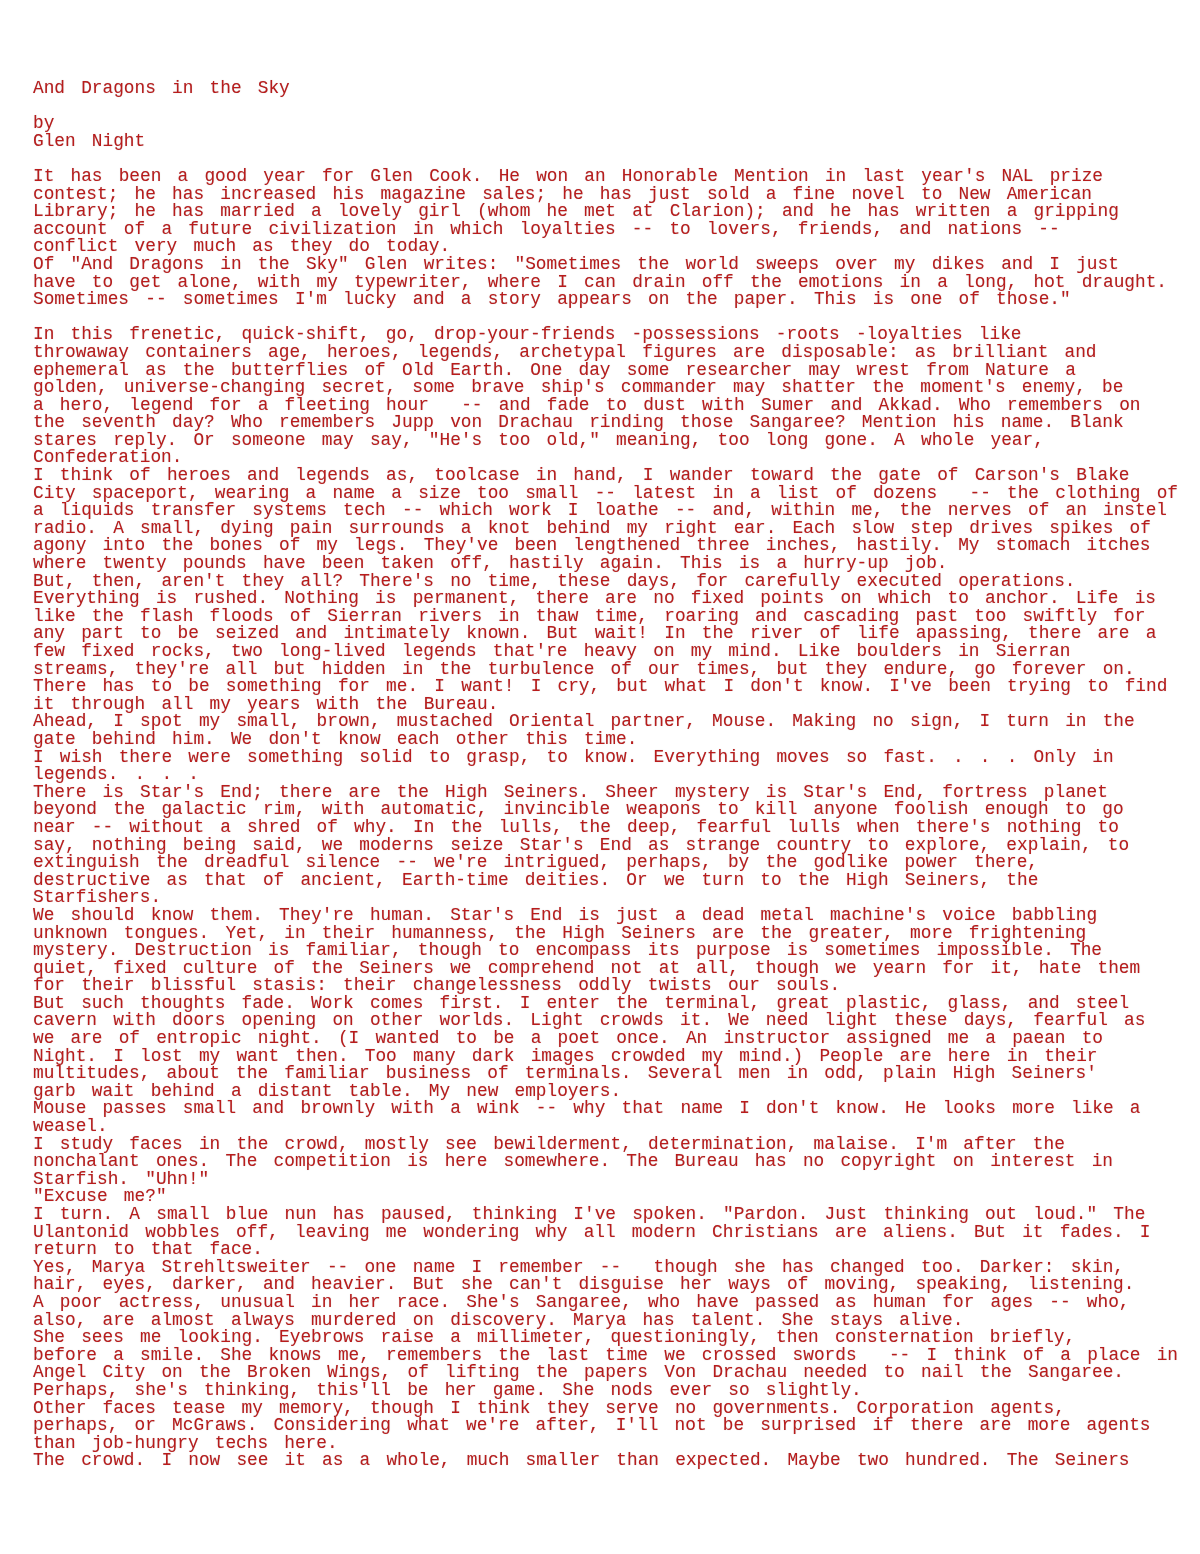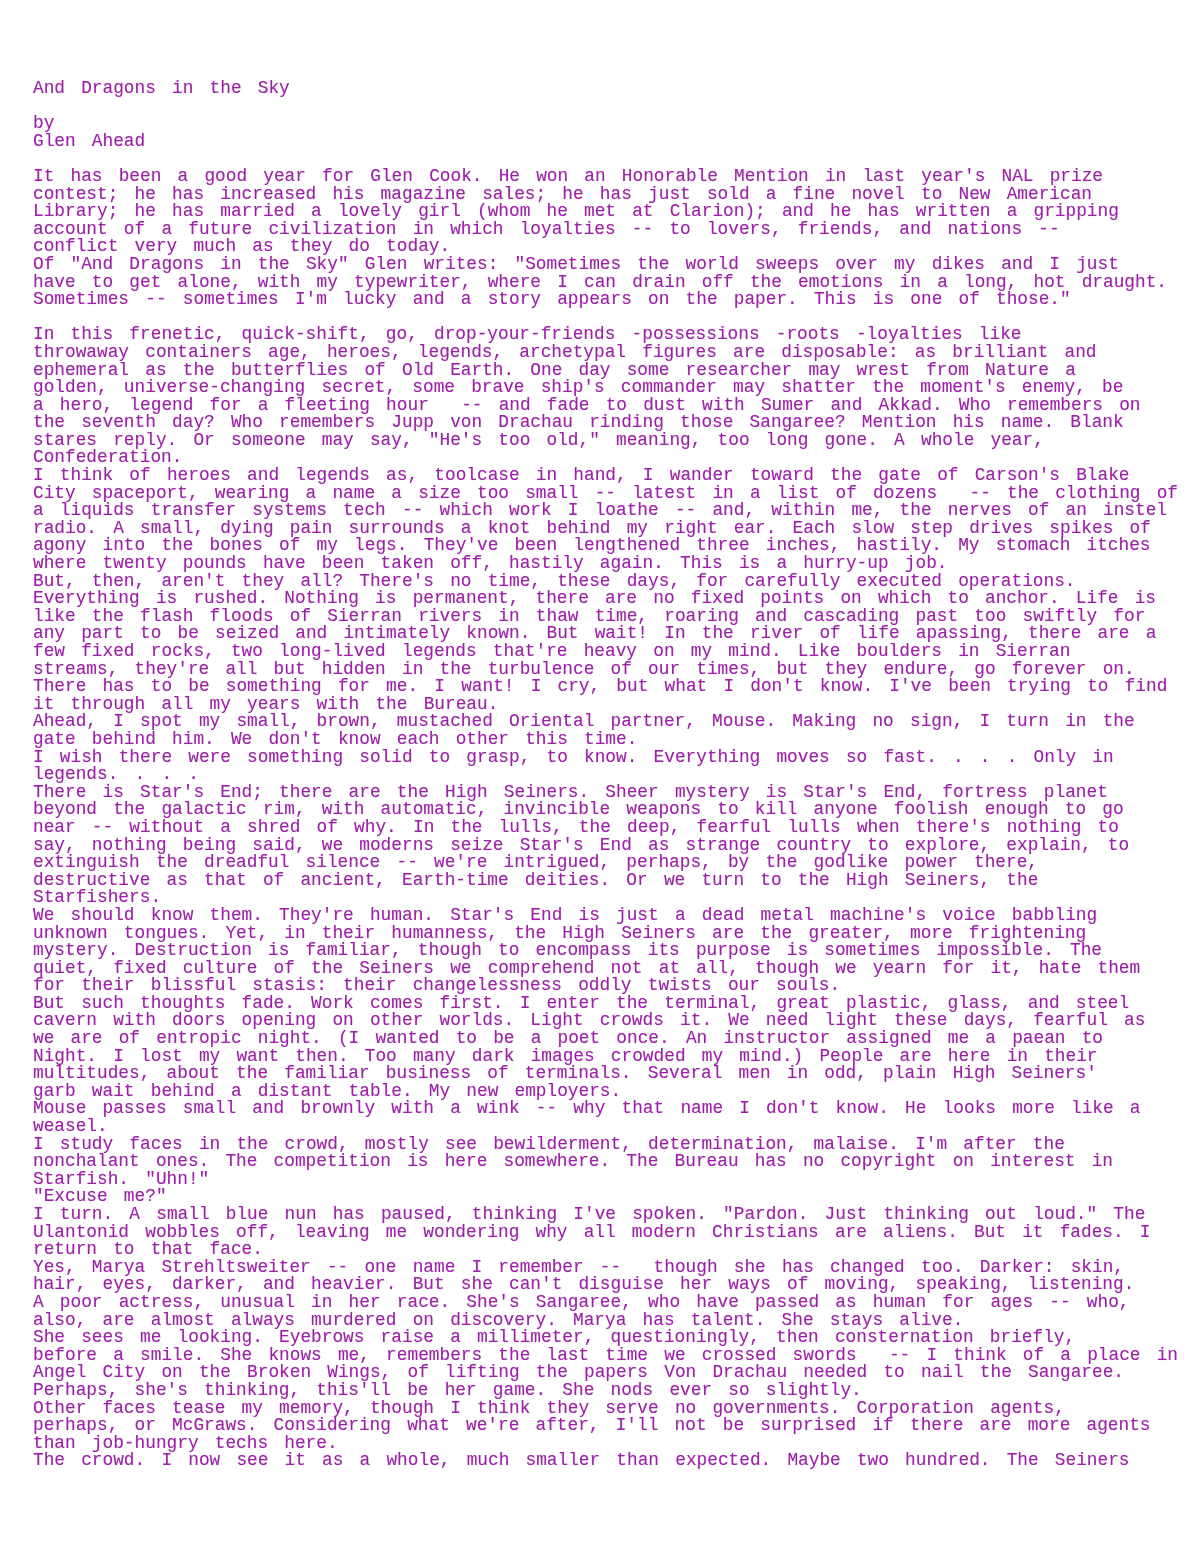--- a/index.html
+++ b/index.html
@@ -11,40 +11,40 @@
     position: relative;
     width: 1200px;
     height: 1554px;
     background: #ffffff;
     overflow: hidden;
     box-sizing: border-box;
     padding: 80px 20px 0 33px;
     font-family: "Liberation Mono", "DejaVu Sans Mono", monospace;
     font-size: 17.8px;
     line-height: 17.6px;
-    color: #a21caf;
+    color: #b91c1c;
     text-shadow: 0 0 1px rgba(90,90,90,0.35);
   }
   .page pre {
     margin: 0;
     padding: 0;
     font: inherit;
     white-space: pre;
     word-spacing: 5.5px;
   }
   .gap-1 { margin-top: 17.6px !important; }
 </style>
 </head>
 <body>
 
 <div class="page">
   <pre>And Dragons in the Sky</pre>
 
   <pre class="gap-1">by
-Glen Ahead</pre>
+Glen Night</pre>
 
   <pre class="gap-1">It has been a good year for Glen Cook. He won an Honorable Mention in last year's NAL prize
 contest; he has increased his magazine sales; he has just sold a fine novel to New American
 Library; he has married a lovely girl (whom he met at Clarion); and he has written a gripping
 account of a future civilization in which loyalties -- to lovers, friends, and nations --
 conflict very much as they do today.
 Of "And Dragons in the Sky" Glen writes: "Sometimes the world sweeps over my dikes and I just
 have to get alone, with my typewriter, where I can drain off the emotions in a long, hot draught.
 Sometimes -- sometimes I'm lucky and a story appears on the paper. This is one of those."</pre>
 

